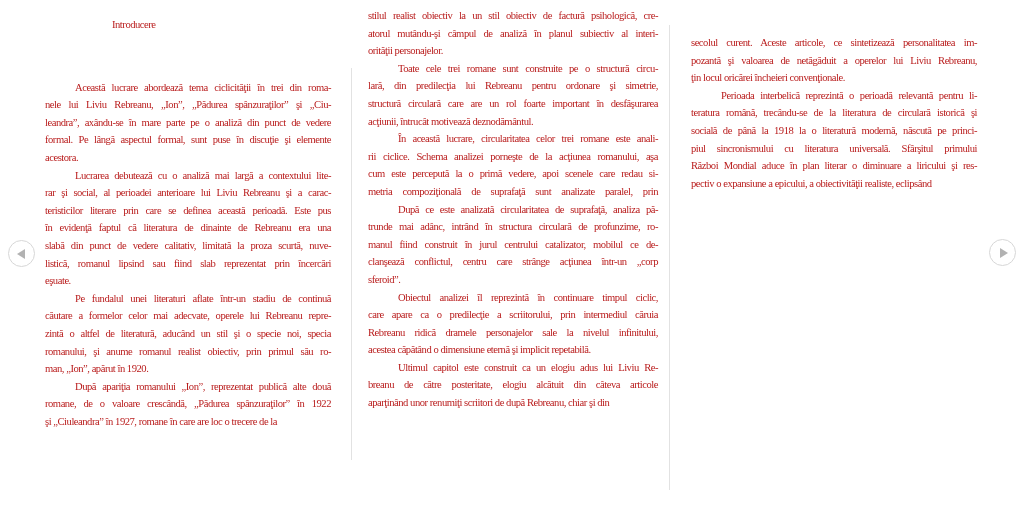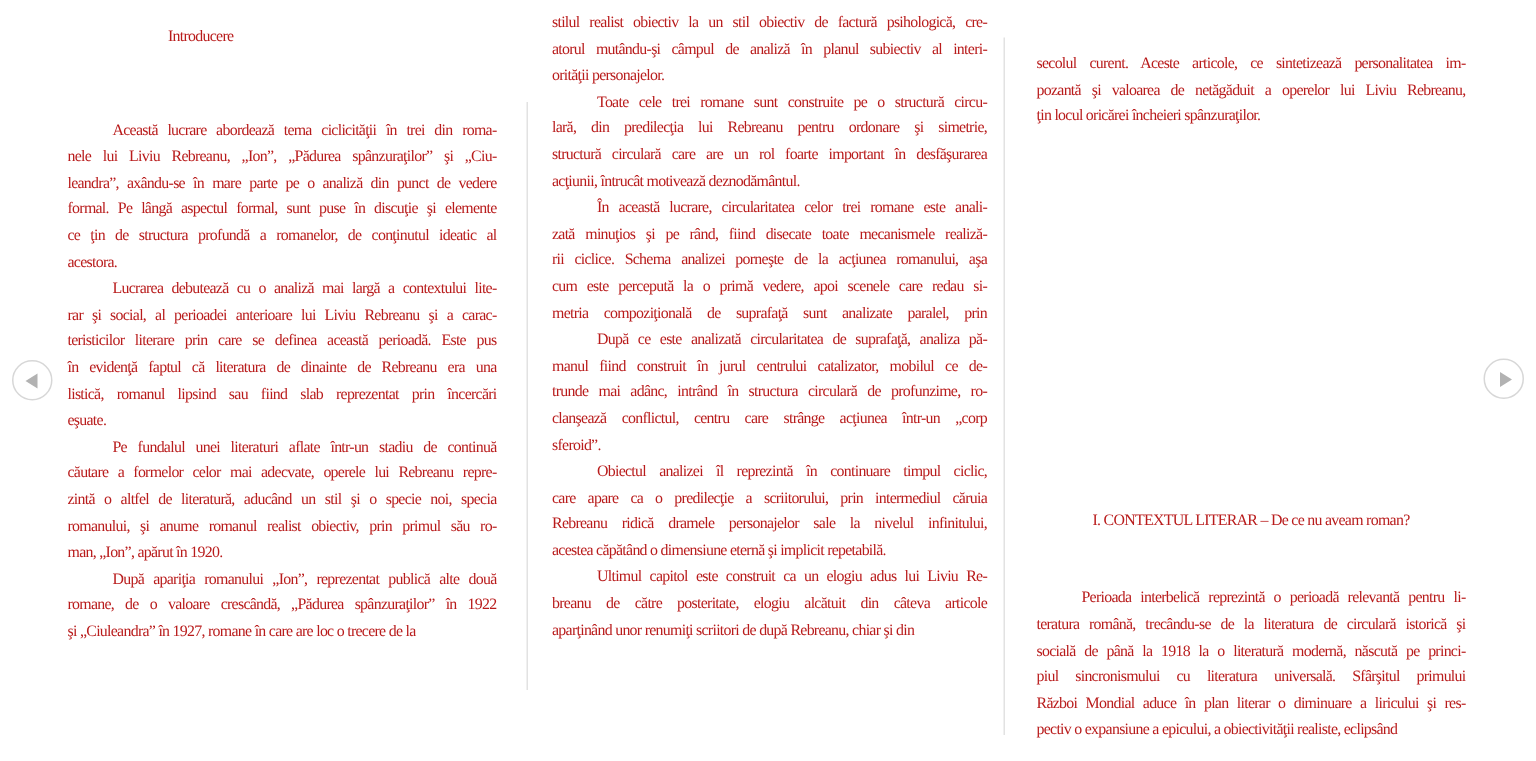--- a/index.html
+++ b/index.html
@@ -80,28 +80,28 @@
     <span class="tri left"></span>
   </div>
 
   <div class="page-col" id="col-0">
       <div class="title">Introducere</div>
       <div class="para">
         <div class="line indent">Această lucrare abordează tema ciclicităţii în trei din roma-</div>
         <div class="line">nele lui Liviu Rebreanu, „Ion”, „Pădurea spânzuraţilor” şi „Ciu-</div>
         <div class="line">leandra”, axându-se în mare parte pe o analiză din punct de vedere</div>
         <div class="line">formal. Pe lângă aspectul formal, sunt puse în discuţie şi elemente</div>
-        <div class="line">ce ţin de structura profundă a romanelor, de conţinutul ideatic al</div>
         <div class="line last">acestora.</div>
       </div>
       <div class="para">
         <div class="line indent">Lucrarea debutează cu o analiză mai largă a contextului lite-</div>
         <div class="line">rar şi social, al perioadei anterioare lui Liviu Rebreanu şi a carac-</div>
         <div class="line">teristicilor literare prin care se definea această perioadă. Este pus</div>
         <div class="line">în evidenţă faptul că literatura de dinainte de Rebreanu era una</div>
+        <div class="line">slabă din punct de vedere calitativ, limitată la proza scurtă, nuve-</div>
         <div class="line">listică, romanul lipsind sau fiind slab reprezentat prin încercări</div>
         <div class="line last">eşuate.</div>
       </div>
       <div class="para">
         <div class="line indent">Pe fundalul unei literaturi aflate într-un stadiu de continuă</div>
         <div class="line">căutare a formelor celor mai adecvate, operele lui Rebreanu repre-</div>
         <div class="line">zintă o altfel de literatură, aducând un stil şi o specie noi, specia</div>
         <div class="line">romanului, şi anume romanul realist obiectiv, prin primul său ro-</div>
         <div class="line last">man, „Ion”, apărut în 1920.</div>
       </div>
@@ -119,52 +119,50 @@
         <div class="line last">orităţii personajelor.</div>
       </div>
       <div class="para">
         <div class="line indent">Toate cele trei romane sunt construite pe o structură circu-</div>
         <div class="line">lară, din predilecţia lui Rebreanu pentru ordonare şi simetrie,</div>
         <div class="line">structură circulară care are un rol foarte important în desfăşurarea</div>
         <div class="line last">acţiunii, întrucât motivează deznodământul.</div>
       </div>
       <div class="para">
         <div class="line indent">În această lucrare, circularitatea celor trei romane este anali-</div>
-        <div class="line">zată minuţios şi pe rând, fiind disecate toate mecanismele realiză-</div>
         <div class="line">rii ciclice. Schema analizei porneşte de la acţiunea romanului, aşa</div>
         <div class="line">cum este percepută la o primă vedere, apoi scenele care redau si-</div>
         <div class="line">metria compoziţională de suprafaţă sunt analizate paralel, prin</div>
       </div>
       <div class="para">
         <div class="line indent">După ce este analizată circularitatea de suprafaţă, analiza pă-</div>
+        <div class="line">trunde mai adânc, intrând în structura circulară de profunzime, ro-</div>
         <div class="line">manul fiind construit în jurul centrului catalizator, mobilul ce de-</div>
-        <div class="line">trunde mai adânc, intrând în structura circulară de profunzime, ro-</div>
         <div class="line">clanşează conflictul, centru care strânge acţiunea într-un „corp</div>
         <div class="line last">sferoid”.</div>
       </div>
       <div class="para">
         <div class="line indent">Obiectul analizei îl reprezintă în continuare timpul ciclic,</div>
         <div class="line">care apare ca o predilecţie a scriitorului, prin intermediul căruia</div>
         <div class="line">Rebreanu ridică dramele personajelor sale la nivelul infinitului,</div>
         <div class="line last">acestea căpătând o dimensiune eternă şi implicit repetabilă.</div>
       </div>
       <div class="para">
         <div class="line indent">Ultimul capitol este construit ca un elogiu adus lui Liviu Re-</div>
         <div class="line">breanu de către posteritate, elogiu alcătuit din câteva articole</div>
         <div class="line last">aparţinând unor renumiţi scriitori de după Rebreanu, chiar şi din</div>
       </div>
     </div>
   <div class="sep sep2"></div>
   <div class="page-col" id="col-2">
       <div class="para">
         <div class="line">secolul curent. Aceste articole, ce sintetizează personalitatea im-</div>
         <div class="line">pozantă şi valoarea de netăgăduit a operelor lui Liviu Rebreanu,</div>
-        <div class="line last">ţin locul oricărei încheieri spânzuraţilor.</div>
+        <div class="line last">ţin locul oricărei încheieri convenţionale.</div>
       </div>
-      <div class="heading">I. CONTEXTUL LITERAR – De ce nu aveam roman?</div>
       <div class="para">
         <div class="line indent">Perioada interbelică reprezintă o perioadă relevantă pentru li-</div>
         <div class="line">teratura română, trecându-se de la literatura de circulară istorică şi</div>
         <div class="line">socială de până la 1918 la o literatură modernă, născută pe princi-</div>
         <div class="line">piul sincronismului cu literatura universală. Sfârşitul primului</div>
         <div class="line">Război Mondial aduce în plan literar o diminuare a liricului şi res-</div>
         <div class="line last">pectiv o expansiune a epicului, a obiectivităţii realiste, eclipsând</div>
       </div>
     </div>
 

